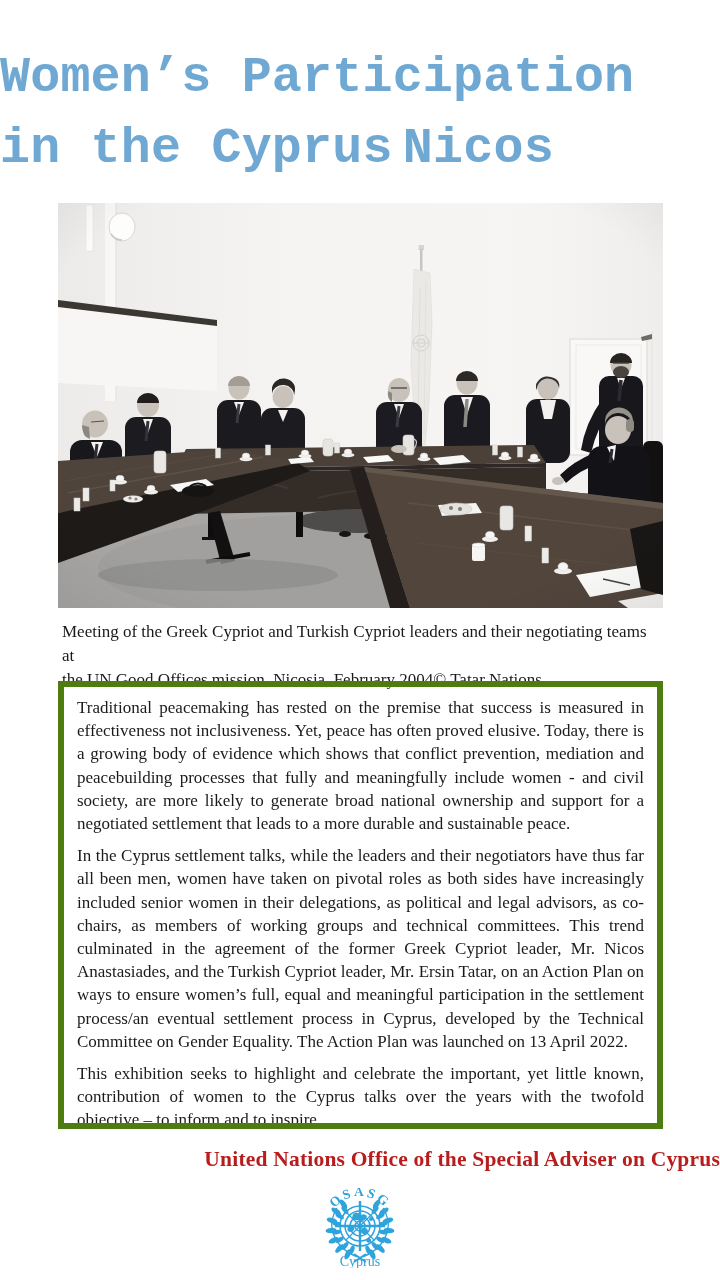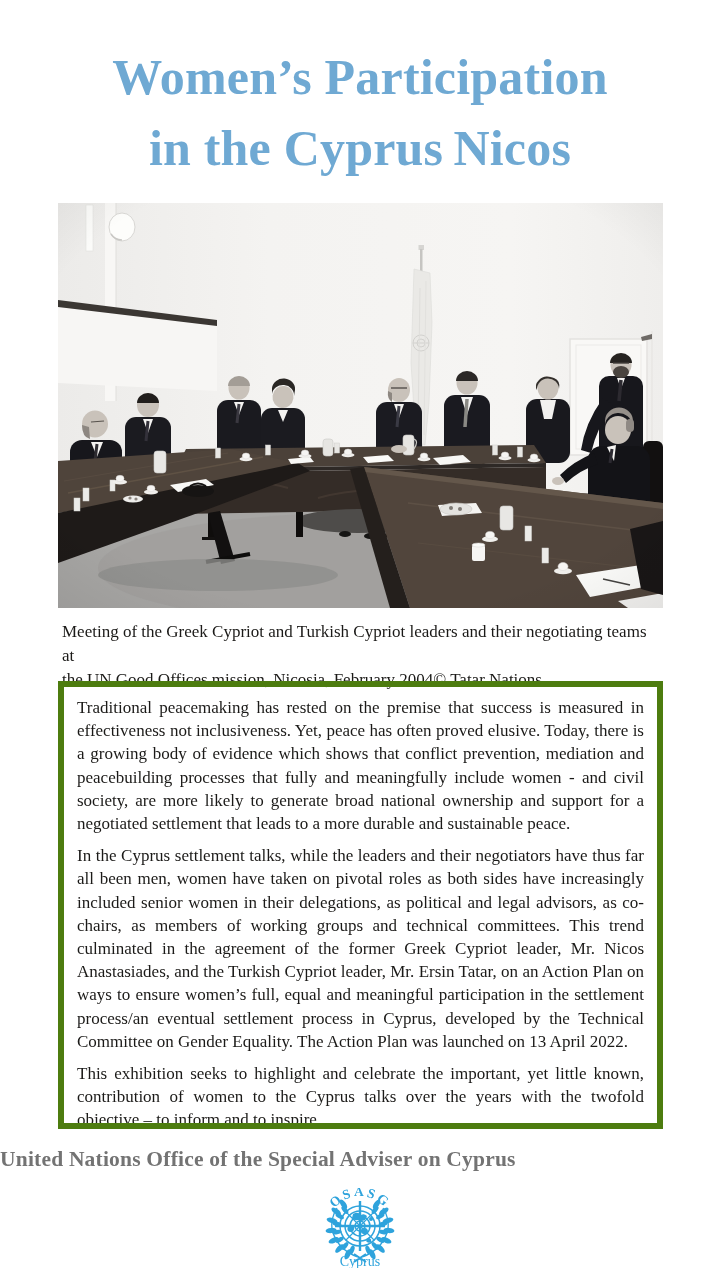--- a/index.html
+++ b/index.html
@@ -1,30 +1,30 @@
 <!DOCTYPE html>
 <html><head>
 <meta charset="utf-8">
 <style>
   html,body{margin:0;padding:0;background:#ffffff;}
   .page{position:relative;width:720px;height:1280px;background:#ffffff;overflow:hidden;
         font-family:"Liberation Serif","DejaVu Serif",serif;}
-  .title{position:absolute;top:42px;left:0;right:0;margin:0;text-align:center;
-         font-weight:bold;font-size:50px;line-height:71px;color:#6FA9D3;letter-spacing:0.2px;}
+  .title{position:absolute;top:42px;left:0;right:0;margin:0;
+         font-weight:bold;font-size:50px;line-height:71px;color:#6FA9D3;letter-spacing:0.2px;font-family:Liberation Mono, monospace;}
   .title .line{display:block;}
   .photo-wrap{position:absolute;left:58px;top:203px;width:605px;height:405px;}
   .photo-wrap svg{display:block;width:100%;height:100%;}
   .caption{position:absolute;left:62px;top:620px;width:599px;font-size:17px;line-height:24px;color:#1b1a18;}
   .cap-line2{display:flex;justify-content:flex-start;}
   .text-box{position:absolute;left:58px;top:681px;width:605px;height:448px;box-sizing:border-box;
             border:6px solid #4d7c0f;padding:9px 13px 6px 13px;font-size:17px;line-height:23.2px;
             text-align:justify;color:#1b1a18;overflow:hidden;}
   .text-box p{margin:0 0 9px 0;}
-  .org-name{position:absolute;top:1147px;left:0;right:0;text-align:left;font-weight:bold;
-            font-size:21.5px;color:#737373;letter-spacing:0.2px;}
+  .org-name{position:absolute;top:1147px;left:0;right:0;text-align:right;font-weight:bold;
+            font-size:21.5px;color:#b91c1c;letter-spacing:0.2px;}
   .logo{position:absolute;left:310px;top:1182px;width:100px;height:86px;}
   .logo svg{display:block;width:100%;height:100%;}
 </style>
 </head>
 <body>
 
 <div class="page">
 
   <h1 class="title">
     <span class="line">Women’s Participation</span>

